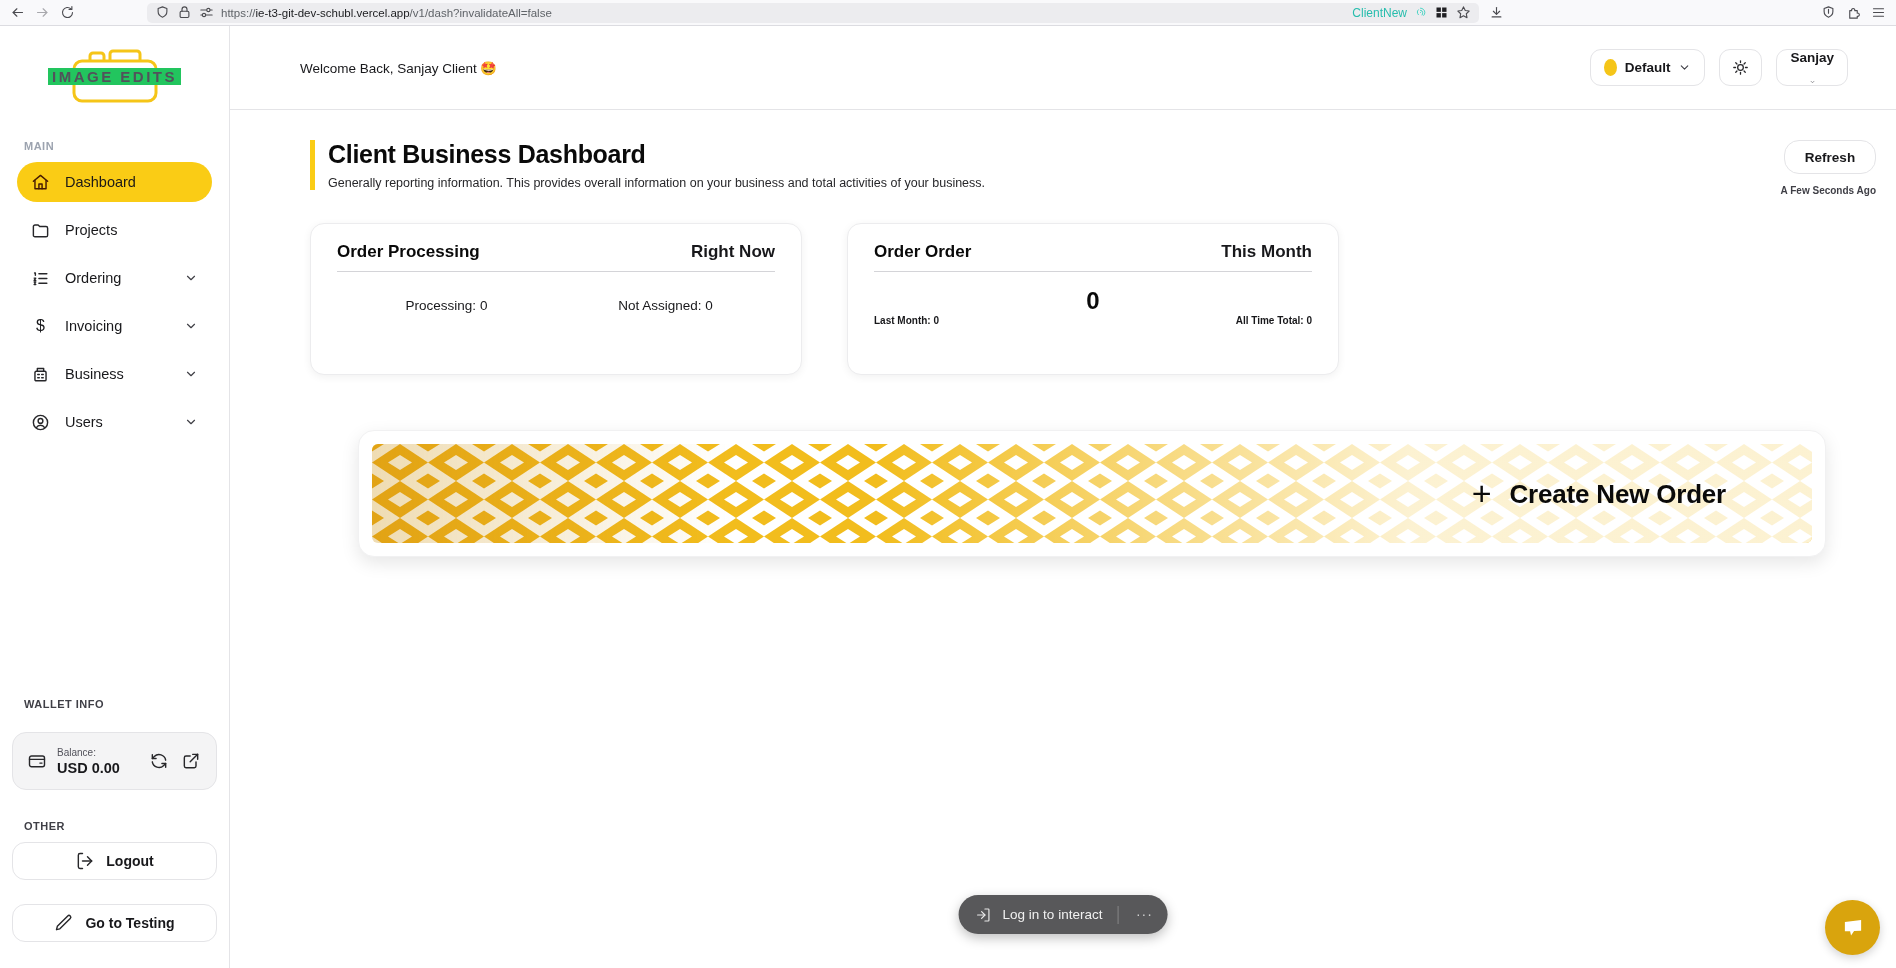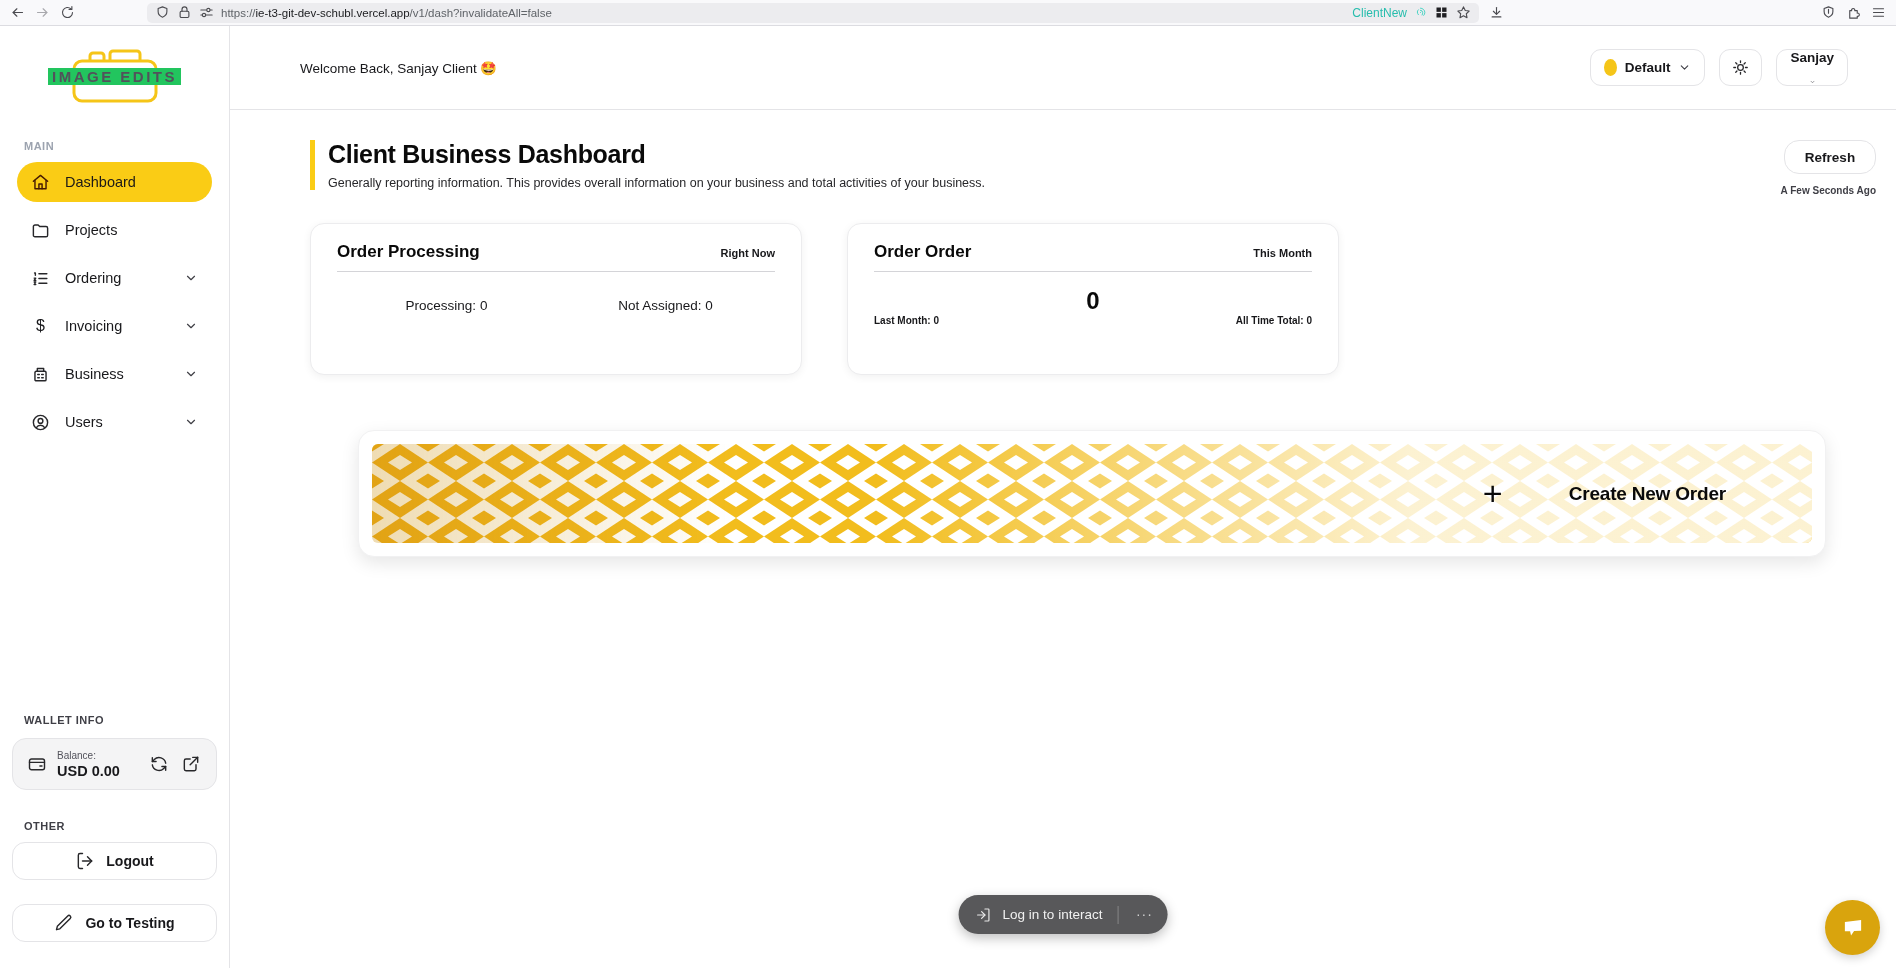--- a/index.html
+++ b/index.html
@@ -39,21 +39,21 @@
   .nav-item { height:40px; margin-bottom:8px; border-radius:20px; display:flex; align-items:center;
               gap:15px; padding:0 14px; font-size:14.5px; color:#18181b; cursor:pointer; }
   .nav-item.active { background:#FACC15; color:#1c1917; }
   .nicon { width:19px; height:19px; stroke:#27272a; fill:none; stroke-width:1.8;
            stroke-linecap:round; stroke-linejoin:round; flex:none; }
   .nav-item.active .nicon { stroke:#451a03; }
   .dollar-glyph { width:19px; text-align:center; font-size:16px; font-weight:500; flex:none; }
   .chev { width:14px; height:14px; stroke:#3f3f46; fill:none; stroke-width:2;
           stroke-linecap:round; stroke-linejoin:round; margin-left:auto; flex:none; }
   .side-bottom { margin-top:auto; }
-  .wallet-card { margin:2px 12px 16px; height:52px; background:#f4f4f5; border:1px solid #e4e4e7;
+  .wallet-card { margin:12px 12px 16px; height:58px; background:#f4f4f5; border:1px solid #e4e4e7;
                  border-radius:14px; display:flex; align-items:center; padding:0 14px; gap:10px; }
   .wicon { width:20px; height:20px; stroke:#27272a; fill:none; stroke-width:1.7;
            stroke-linecap:round; stroke-linejoin:round; flex:none; }
   .wallet-texts { display:flex; flex-direction:column; gap:2px; }
   .balance-label { font-size:10px; color:#52525b; }
   .balance-value { font-size:14.5px; font-weight:700; color:#18181b; }
   .wallet-spacer { flex:1; }
   .wbtn { width:22px; height:22px; display:flex; align-items:center; justify-content:center; cursor:pointer; }
   .side-btn { margin:0 12px 24px; height:38px; border:1px solid #e4e4e7; border-radius:13px;
               background:#fff; display:flex; align-items:center; justify-content:center; gap:11px;
@@ -85,37 +85,37 @@
                  font-size:13.5px; font-weight:600; color:#18181b; display:flex; align-items:center;
                  justify-content:center; cursor:pointer; }
   .refresh-note { font-size:10px; font-weight:600; color:#3f3f46; margin-top:11px; }
 
   .cards-row { display:flex; gap:45px; margin-top:27px; }
   .stat-card { width:492px; height:152px; border:1px solid #ececee; border-radius:14px; background:#fff;
                box-shadow:0 2px 8px rgba(0,0,0,.06); padding:18px 26px 20px; }
   .card-head { display:flex; align-items:baseline; justify-content:space-between;
                border-bottom:1px solid #d4d4d8; padding-bottom:9px; }
   .card-title { font-size:17px; font-weight:700; color:#0a0a0a; }
-  .card-badge { font-size:11px; font-weight:600; color:#18181b; }
+  .card-badge { font-size:17px; font-weight:600; color:#18181b; }
   .proc-body { display:flex; margin-top:26px; }
   .proc-stat { flex:1; text-align:center; font-size:13.5px; color:#18181b; }
   .proc-stat b { font-weight:500; }
   .count-value { text-align:center; font-size:24px; font-weight:800; margin-top:15px; color:#0a0a0a; }
   .count-foot { display:flex; justify-content:space-between; font-size:10px;
                 font-weight:600; color:#18181b; }
   .count-foot b { font-weight:800; }
 
   .banner { margin:55px 0 0 48px; width:1468px; height:127px; background:#fff; border:1px solid #f1f1f2;
             border-radius:16px; box-shadow:0 6px 18px rgba(0,0,0,.10); padding:13px; cursor:pointer; }
   .banner-inner { position:relative; width:100%; height:100%; border-radius:6px; overflow:hidden; }
   .banner-inner svg.pat { position:absolute; inset:0; width:100%; height:100%; display:block; }
   .banner-label { position:absolute; top:50%; right:86px; transform:translateY(-50%);
                   display:flex; align-items:center; gap:18px; color:#0a0a0a; }
   .plus-glyph { font-size:34px; font-weight:300; line-height:1; margin-top:-3px; }
-  .banner-text { font-size:19px; font-weight:800; letter-spacing:-.2px;margin-left:48px; }
+  .banner-text { font-size:26px; font-weight:800; letter-spacing:-.2px; }
 
   
   .toast { position:absolute; left:50%; transform:translateX(-50%); bottom:34px; height:39px;
            background:#58585a; border-radius:20px; display:flex; align-items:center;
            padding:0 8px 0 17px; gap:11px; box-shadow:0 4px 12px rgba(0,0,0,.25); }
   .ticon { width:16px; height:16px; stroke:#e8e8e8; fill:none; stroke-width:1.8;
            stroke-linecap:round; stroke-linejoin:round; }
   .toast-msg { font-size:13.5px; color:#f1f1f1; }
   .toast-div { width:1px; height:18px; background:rgba(255,255,255,.28); margin-left:4px; }
   .toast-more { color:#cfcfcf; font-size:14px; letter-spacing:1px; width:30px; text-align:center;

